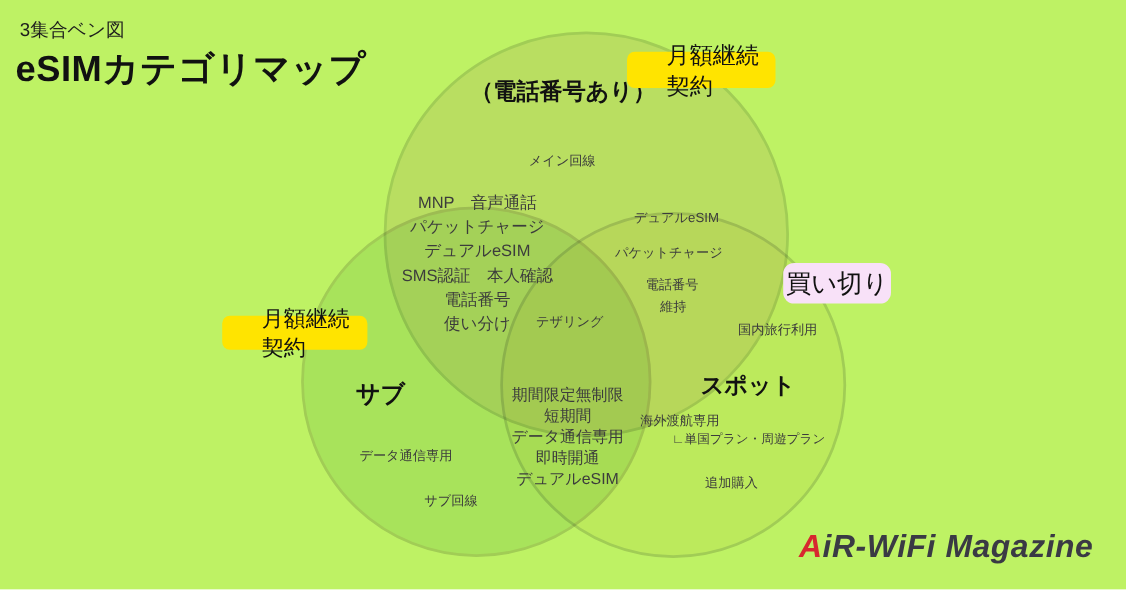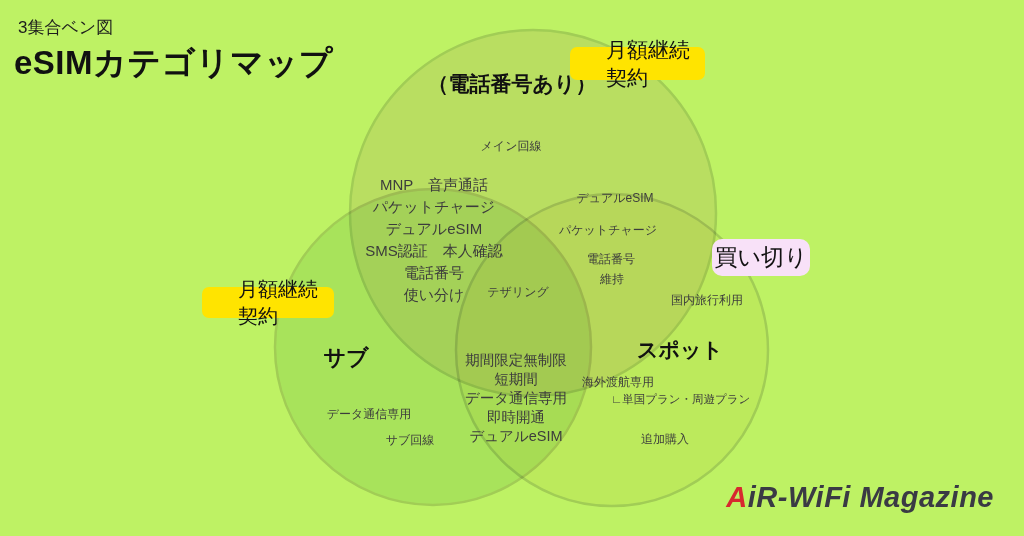--- a/index.html
+++ b/index.html
@@ -73,21 +73,21 @@
   <div class="abs cx col-tight" style="left:516px;top:351px;">
     <div>期間限定無制限</div>
     <div>短期間</div>
     <div>データ通信専用</div>
     <div>即時開通</div>
     <div>デュアルeSIM</div>
   </div>
 
   <div class="abs cx set-title-sm" style="left:346px;top:343px;font-size:22px;">サブ</div>
   <div class="abs cx item" style="left:369px;top:406px;">データ通信専用</div>
-  <div class="abs cx item" style="left:410px;top:432px;">サブ回線</div>
+  <div class="abs cx item" style="left:410px;top:447px;">サブ回線</div>
 
   <div class="abs cx item" style="left:707px;top:292px;">国内旅行利用</div>
   <div class="abs cx set-title-sm" style="left:680px;top:336px;">スポット</div>
   <div class="abs item" style="left:582px;top:374px;">海外渡航専用</div>
   <div class="abs item-sm" style="left:611px;top:392px;">∟単国プラン・周遊プラン</div>
   <div class="abs cx item" style="left:665px;top:431px;">追加購入</div>
 
   <div class="badge badge-yellow" style="left: 570px; top: 47px; width: 135px; height: 33px; background: rgb(255, 228, 0);">
     <span>月額継続契約</span>
   </div>

